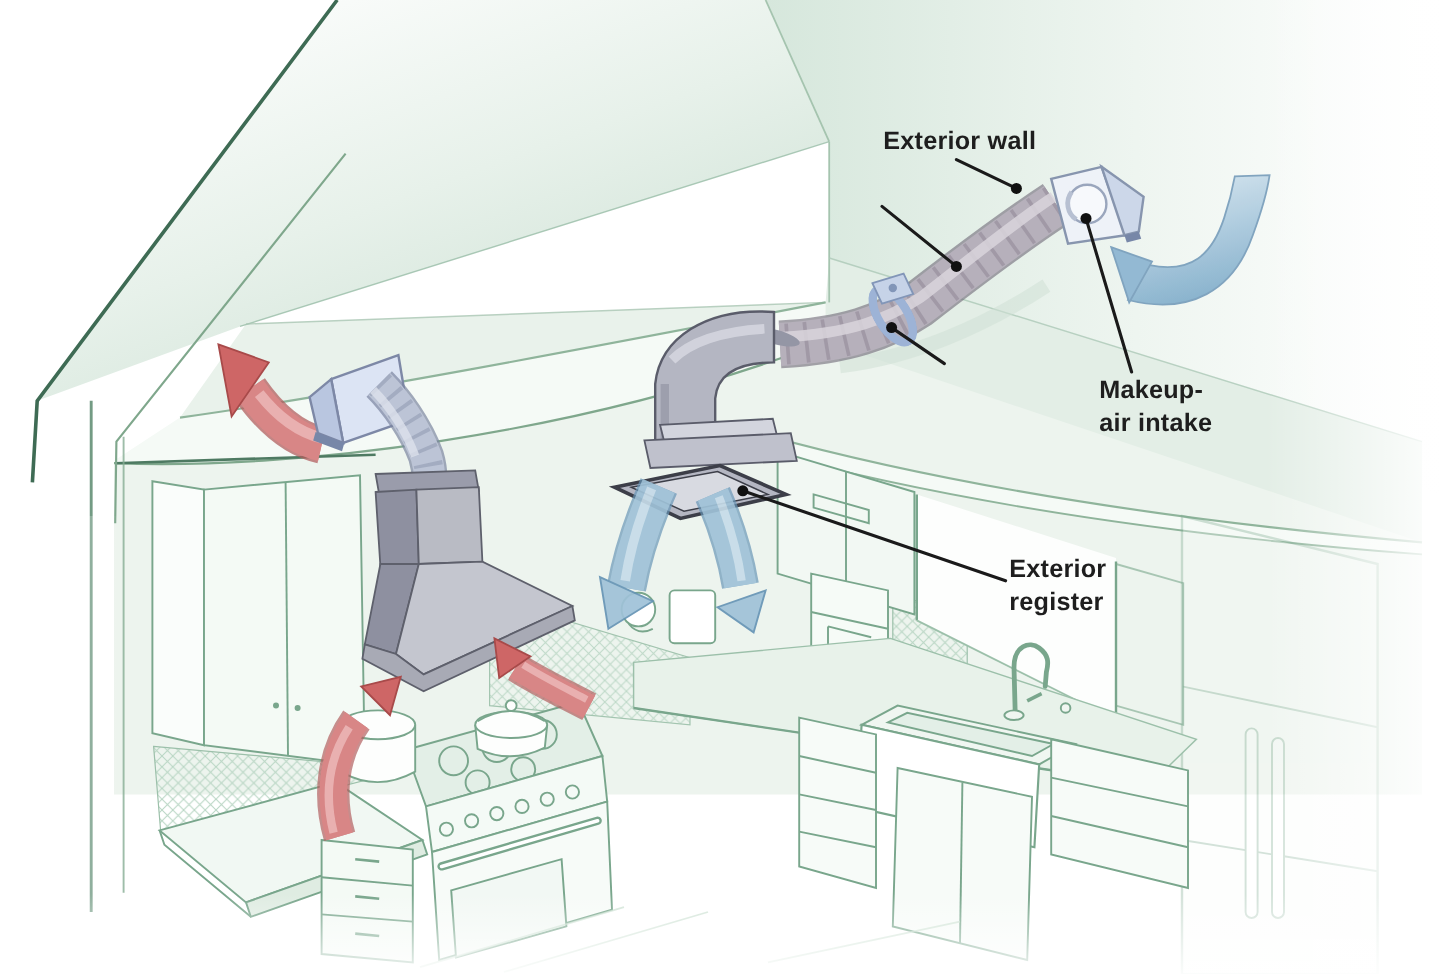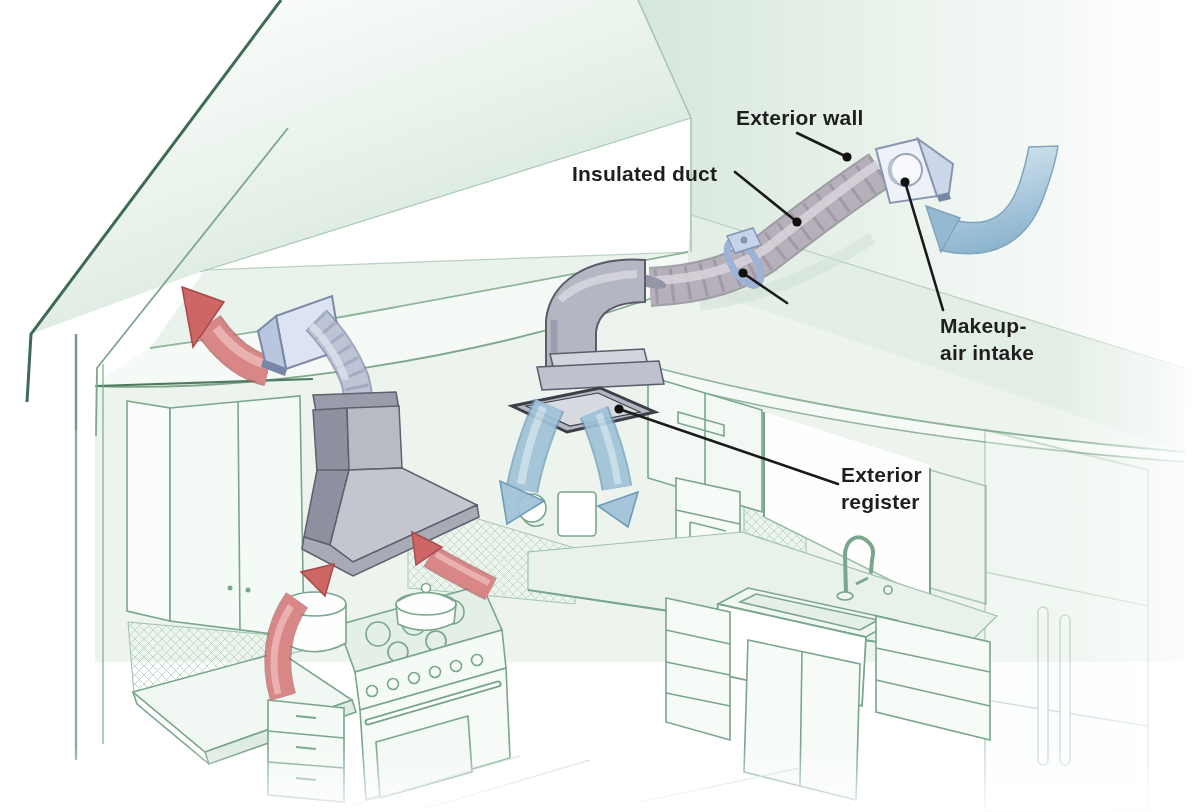--- a/index.html
+++ b/index.html
@@ -324,24 +324,21 @@
       <circle cx="743" cy="273" r="4.6"></circle>
       <circle cx="905" cy="182" r="4.6"></circle>
       <circle cx="619" cy="409" r="4.6"></circle>
     </g>
   </g>
 </svg>
 
   <div class="lbl" style="left:736px;top:104px">
     <span>Exterior wall</span>
   </div>
-  <div class="lbl" style="left:572px;top:160px">
-    <span>Insulated duct</span>
-  </div>
-  <div class="lbl" style="left:940px;top:312px">
+  <div class="lbl" style="left:916px;top:312px">
     <span>Makeup-</span>
     <span>air intake</span>
   </div>
   <div class="lbl" style="left:841px;top:461px">
     <span>Exterior</span>
     <span>register</span>
   </div>
 </div>
 
 </body></html>

